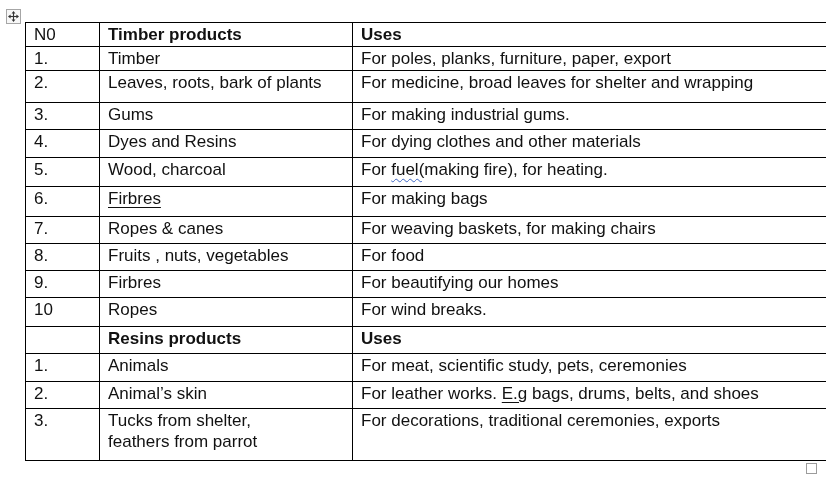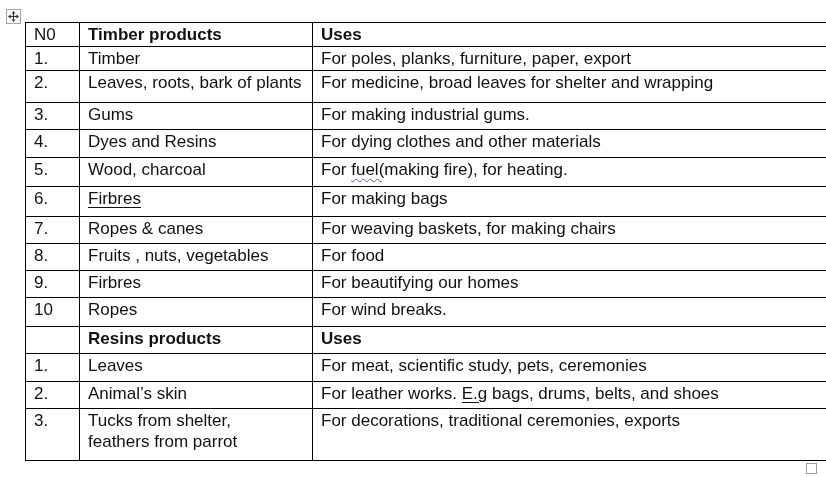--- a/index.html
+++ b/index.html
@@ -16,21 +16,21 @@
   .resize-handle {
     position:absolute; left:806px; top:463px; width:9px; height:9px;
     border:1px solid #9c9c9c; background:#ffffff; box-sizing:content-box;
   }
   table.doc-table {
     position:absolute; left:25px; top:22px; width:780px;
     border-collapse:collapse; table-layout:fixed;
   }
   .doc-table td {
     border:1px solid #000000; vertical-align:top;
-    padding:1px 0 0 8px; font-size:17px; line-height:21px; overflow:hidden;
+    padding:1px 20px 0 8px; font-size:17px; line-height:21px; overflow:hidden;
   }
   td.c-no { width:45px; }
   td.c-prod { width:224px; }
   td.c-uses { width:511px; }
   .bold { font-weight:bold; }
   .num-lg { font-size:19px; line-height:22px; }
   .num-sm { font-size:16px; }
   .small-text { font-size:15px; line-height:19px; }
   .sq-red  { text-decoration-line:underline; text-decoration-style:wavy;
              text-decoration-color:#e00000; text-decoration-thickness:1px; text-underline-offset:3px;text-decoration:underline; }
@@ -116,21 +116,21 @@
     <td class="c-prod">Ropes</td>
     <td class="c-uses">For wind breaks.</td>
   </tr>
   <tr class="r11">
     <td class="c-no"></td>
     <td class="c-prod bold">Resins products</td>
     <td class="c-uses bold">Uses</td>
   </tr>
   <tr class="r12">
     <td class="c-no num-lg">1.</td>
-    <td class="c-prod">Leaves</td>
+    <td class="c-prod">Animals</td>
     <td class="c-uses">For meat, scientific study, pets, ceremonies</td>
   </tr>
   <tr class="r13">
     <td class="c-no num-lg">2.</td>
     <td class="c-prod">Animal’s skin</td>
     <td class="c-uses"><span>For leather works. </span><span class="sq-red">E.g</span><span> bags, drums, belts, and shoes</span></td>
   </tr>
   <tr class="r14">
     <td class="c-no num-lg">3.</td>
     <td class="c-prod"><span>Tucks from shelter,</span><br><span>feathers from parrot</span></td>

